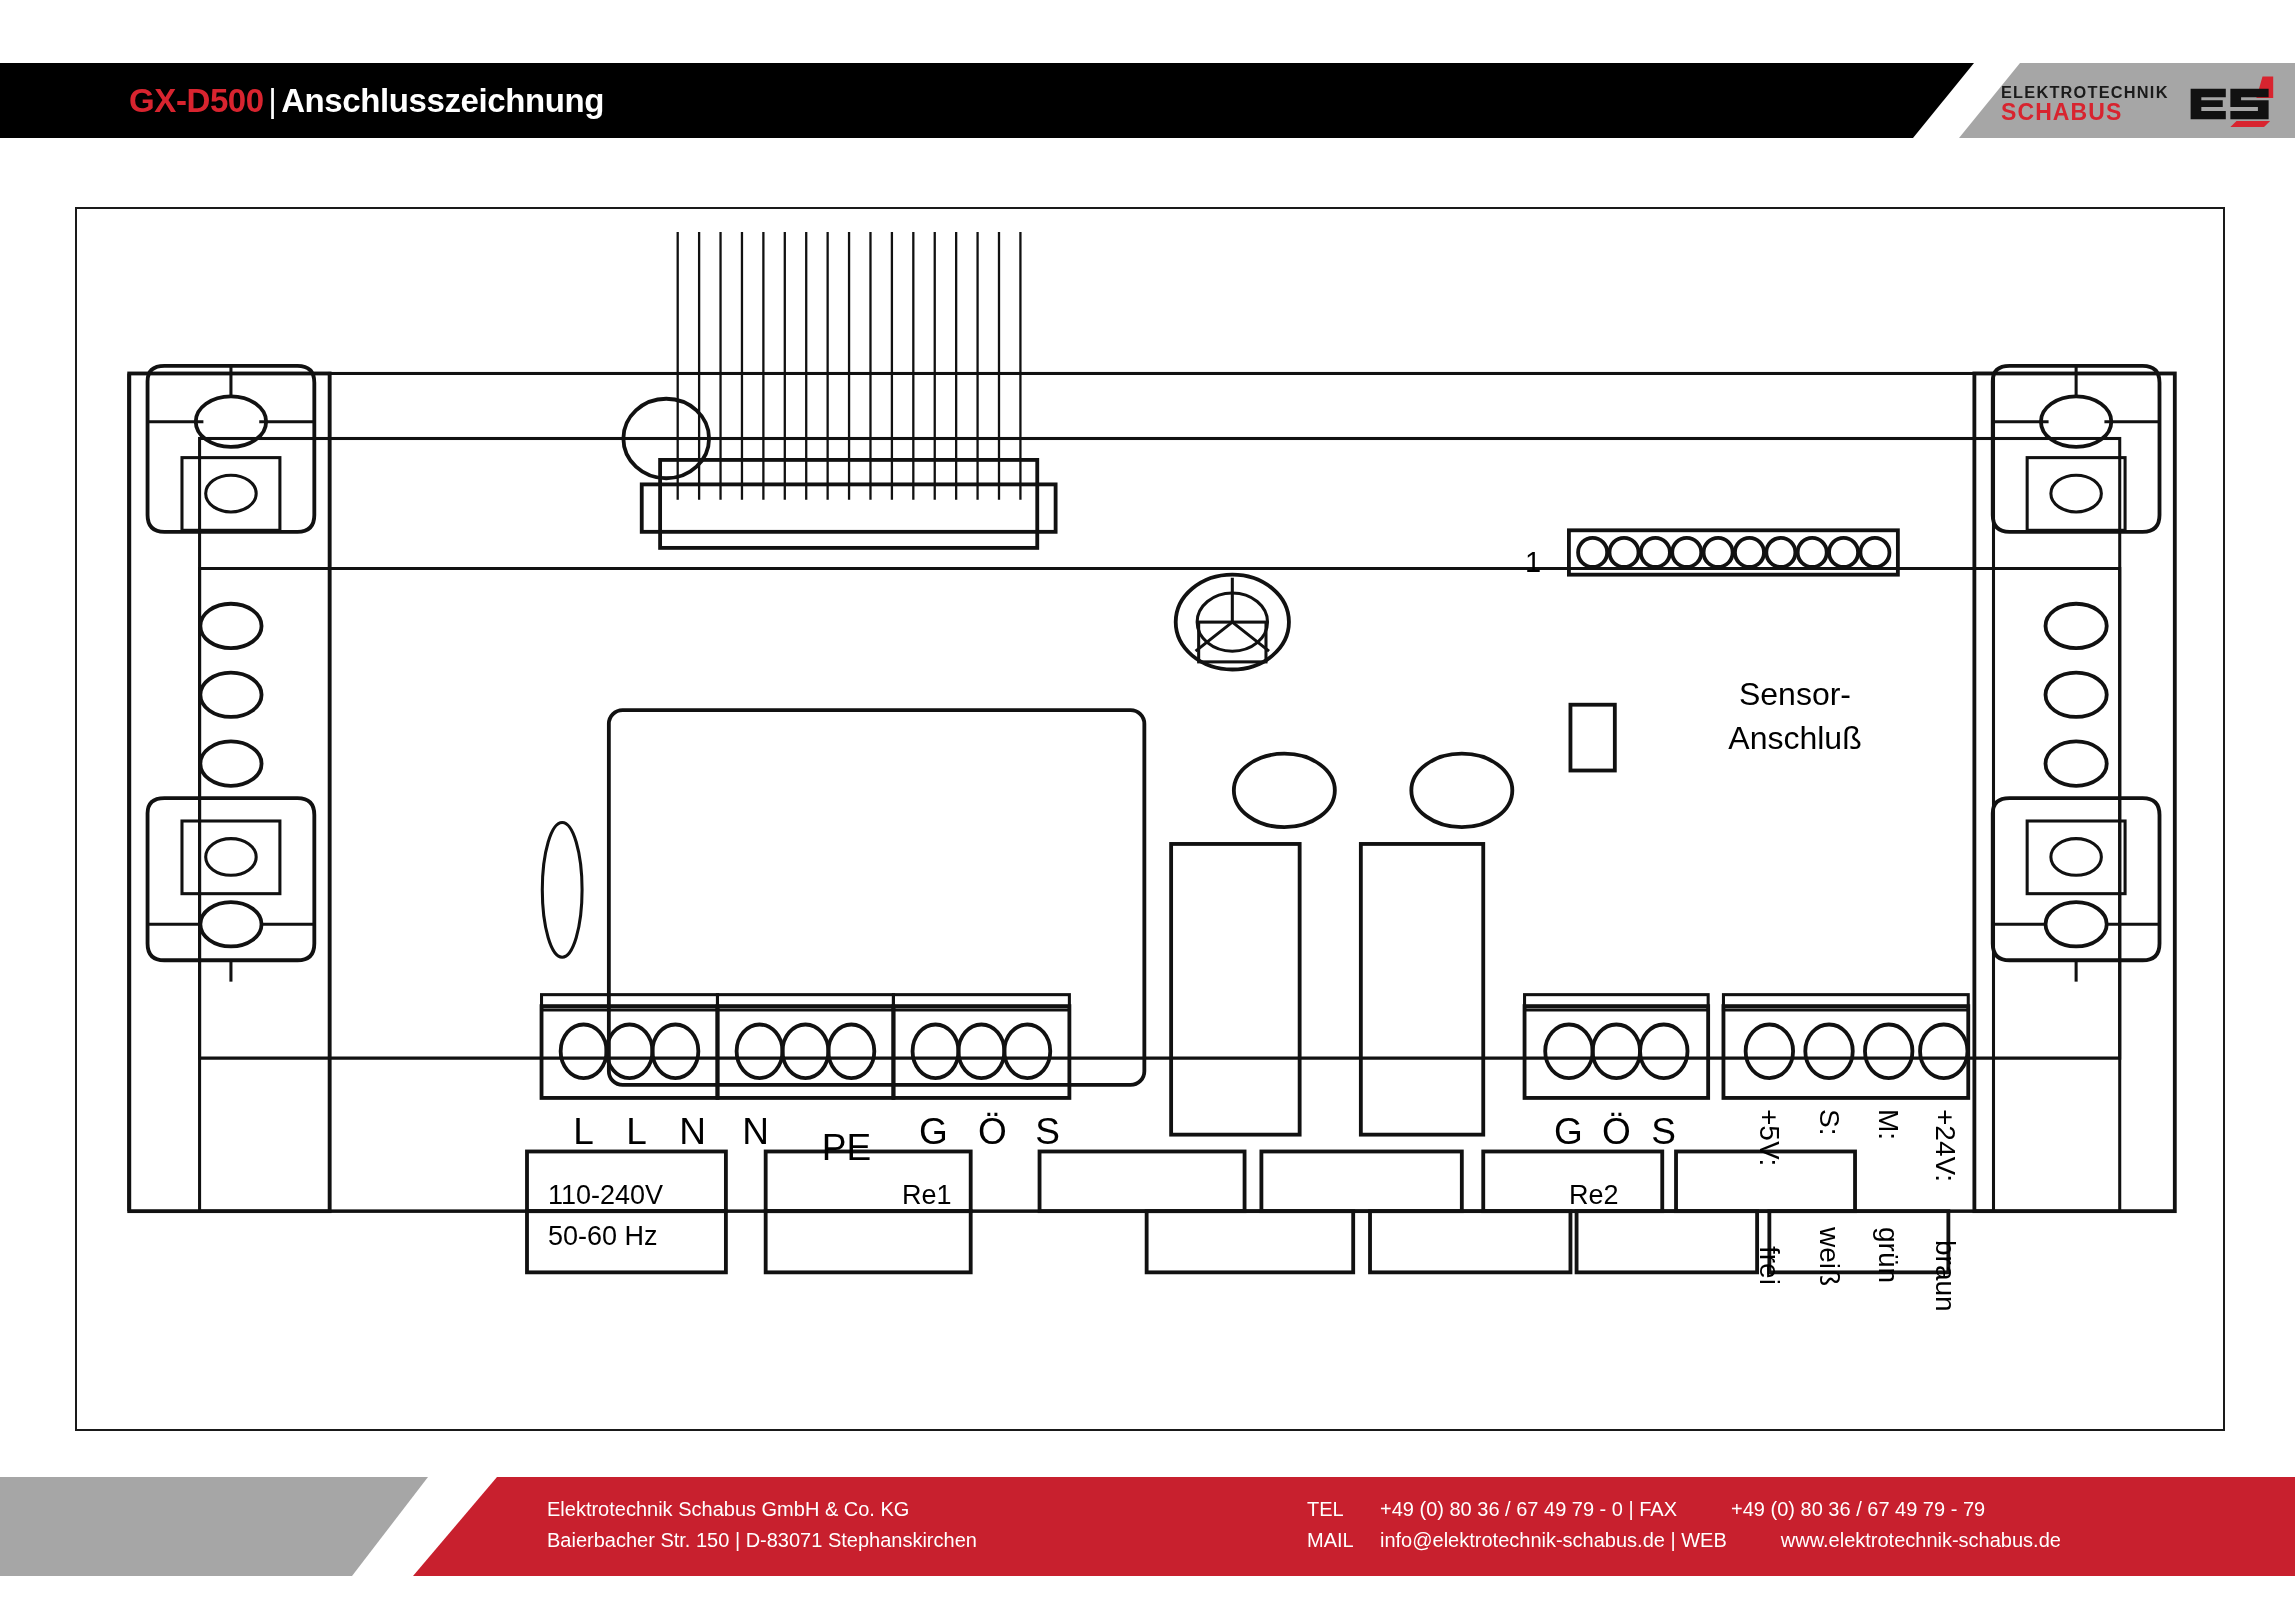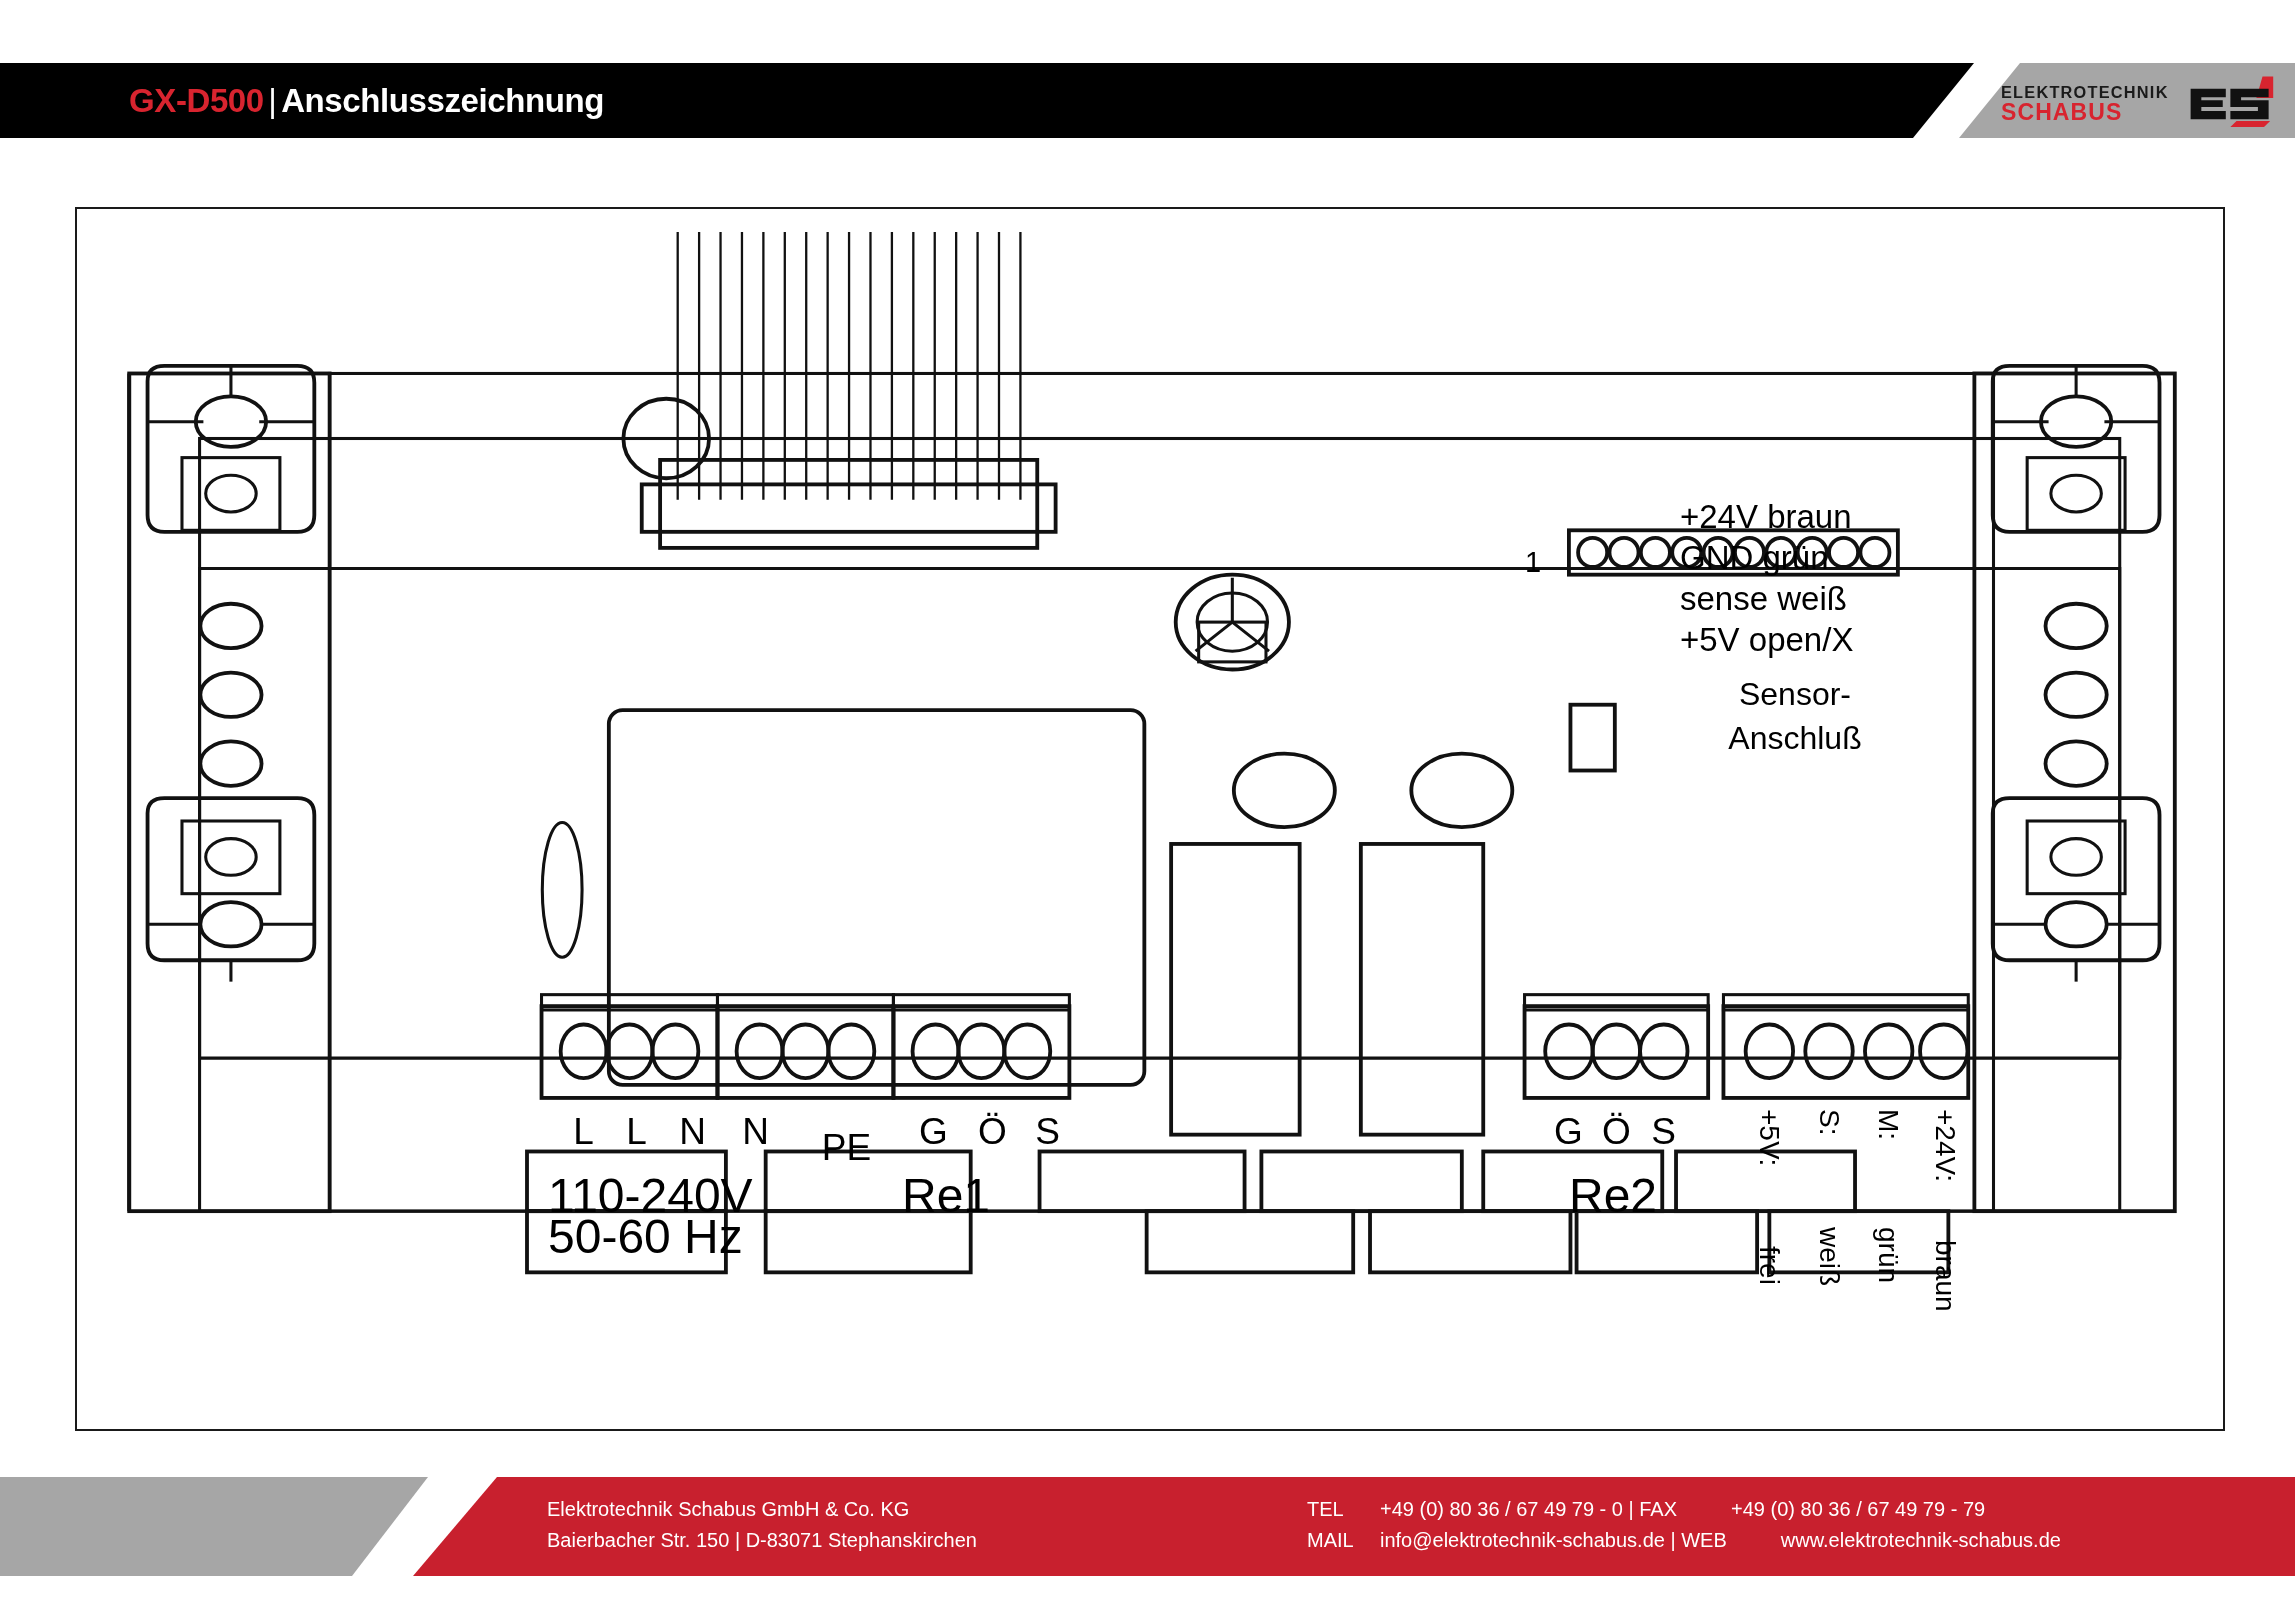--- a/index.html
+++ b/index.html
@@ -85,21 +85,21 @@
   .sensor-title {
     position: absolute; left: 1611px; top: 463px; width: 214px;
     font-size: 32px; line-height: 44px; color: #000; text-align: center;
   }
 
   .term-label {
     position: absolute; font-size: 37px; color: #000; text-align: center;
     line-height: 40px;
   }
   .group-label {
-    position: absolute; font-size: 48px; color: #000; line-height: 41px;
+    position: absolute; font-size: 27px; color: #000; line-height: 41px;
     white-space: pre-line;
   }
   .vlabel {
     position: absolute; font-size: 28px; color: #000; white-space: nowrap;
     transform-origin: left top; transform: rotate(90deg);
   }
   .pin1 { position: absolute; font-size: 29px; color: #000; }
 
   .caption {
     position: absolute; left: 0; top: 1083px; width: 2150px;
@@ -277,24 +277,20 @@
           <rect x="1548" y="1232" width="262" height="78"></rect>
           <rect x="1690" y="1310" width="262" height="80"></rect>
           <rect x="1838" y="1232" width="234" height="78"></rect>
           <rect x="1960" y="1310" width="236" height="80"></rect>
           <rect x="2090" y="1232" width="234" height="78"></rect>
           <rect x="2212" y="1310" width="234" height="80"></rect>
         </g>
       </g>
     </svg>
 
-    <div class="sensor-note" style="white-space:pre-line;">+24V braun
-GND grün
-sense weiß
-+5V open/X</div>
     <div class="sensor-title" style="white-space:pre-line;">Sensor-
 Anschluß</div>
 
     <div class="pin1" style="left:1448px; top:337px;">1</div>
 
     <div class="term-label" style="left:476px;  top:903px; width:61px;">L</div>
     <div class="term-label" style="left:529px;  top:903px; width:61px;">L</div>
     <div class="term-label" style="left:585px;  top:903px; width:61px;">N</div>
     <div class="term-label" style="left:648px;  top:903px; width:61px;">N</div>
     <div class="term-label" style="left:731px;  top:903px; width:77px;margin-top:16px;">PE</div>

